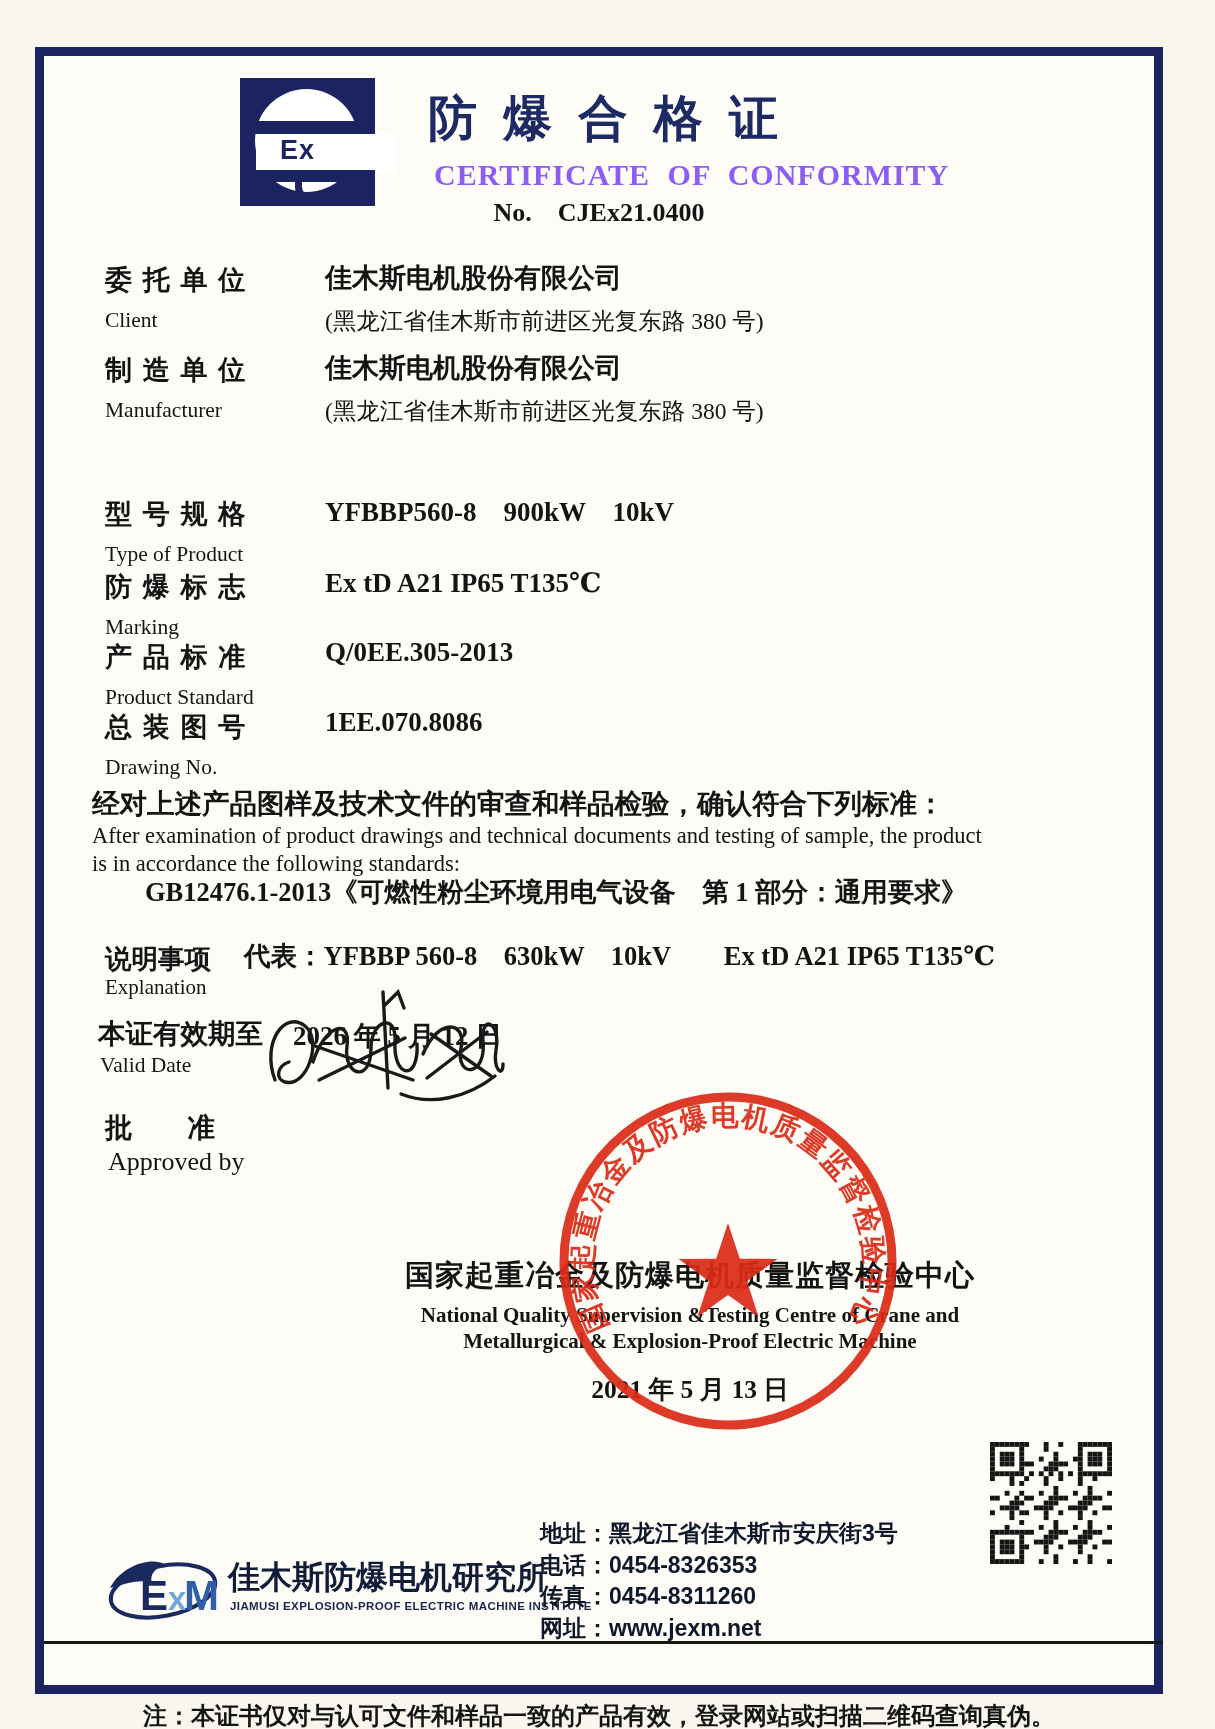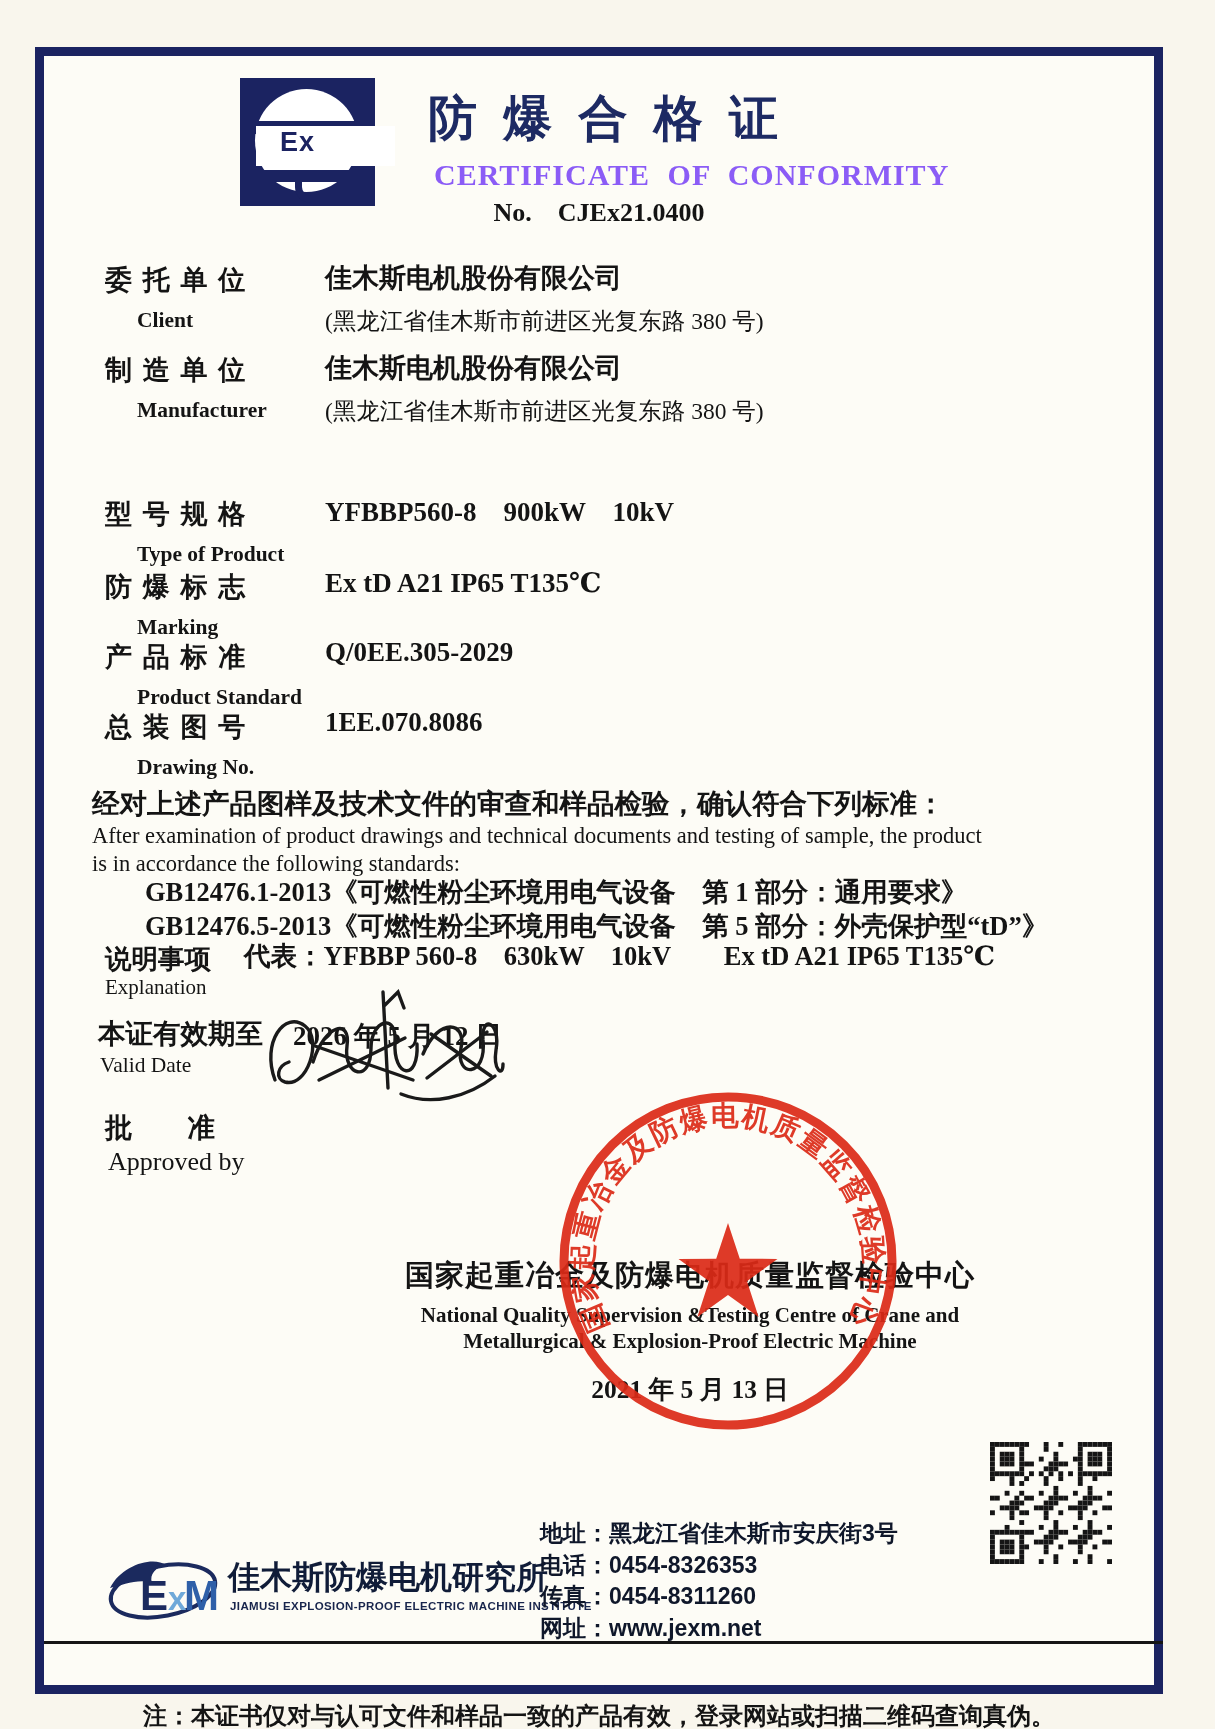--- a/index.html
+++ b/index.html
@@ -15,35 +15,35 @@
   }
   .frame{
     position:absolute;left:35px;top:47px;width:1128px;height:1647px;
     border:9px solid #1b2361;background:#fdfcf6;box-sizing:border-box;z-index:0;
   }
   .abs{position:absolute;z-index:2;}
   
   .ex-logo{left:240px;top:78px;width:135px;height:128px;background:#1b2361;}
   .ex-circle{position:absolute;left:15px;top:11px;width:103px;height:103px;border-radius:50%;background:#fff;}
   .ex-stripe1{position:absolute;left:0;top:43px;width:135px;height:13px;background:#1b2361;}
-  .ex-band{position:absolute;left:16px;top:48px;width:119px;height:40px;background:#fff;padding-left:20px;}
+  .ex-band{position:absolute;left:16px;top:56px;width:119px;height:40px;background:#fff;padding-left:20px;}
   .ex-text{position:absolute;left:24px;top:1px;font-family:"Liberation Sans","DejaVu Sans",sans-serif;
     font-weight:800;font-size:27px;color:#1b2361;letter-spacing:1px;}
   .ex-stripe2{position:absolute;left:0;top:92px;width:135px;height:12px;background:#1b2361;}
   .ex-j{position:absolute;left:55px;top:103px;width:26px;height:15px;border:7px solid #1b2361;
     border-top:none;border-right:none;border-bottom-left-radius:16px;}
   .title-cn{left:428px;top:86px;font-size:49px;font-weight:800;color:#1d2a63;letter-spacing:7px;white-space:nowrap;}
   .title-en{left:434px;top:158px;font-size:30px;font-weight:700;color:#8b5cf6;letter-spacing:1px;word-spacing:9px;white-space:nowrap;}
   .cert-no{left:35px;top:198px;width:1128px;text-align:center;font-size:26px;font-weight:600;white-space:nowrap;}
   .cert-no .num{margin-left:26px;}
   
   .row{left:0;top:0;width:1215px;height:10px;}
   .lbl{position:absolute;left:105px;top:0;width:215px;}
   .lbl .cn{display:block;font-size:27px;font-weight:600;letter-spacing:2px;white-space:nowrap;}
-  .lbl .en{display:block;margin-top:10px;font-size:21.5px;font-weight:700;white-space:nowrap;margin-left:32px;}
+  .lbl .en{display:block;margin-top:10px;font-size:21.5px;font-weight:400;white-space:nowrap;}
   .val{position:absolute;left:325px;top:-2px;width:800px;}
   .val .v{display:block;font-size:27px;font-weight:700;white-space:pre-wrap;}
   .val .n{display:block;margin-top:9px;font-size:23.5px;font-weight:500;white-space:nowrap;}
   
   .st-cn{left:92px;top:786px;font-size:27.5px;font-weight:600;white-space:nowrap;}
   .st-en1{left:92px;top:823px;font-size:22.5px;font-weight:500;white-space:nowrap;}
   .st-en2{left:92px;top:851px;font-size:22.5px;font-weight:500;white-space:nowrap;}
   .std1{left:145px;top:874px;font-size:26.5px;font-weight:600;white-space:nowrap;}
   .std2{left:145px;top:908px;font-size:26.5px;font-weight:600;white-space:nowrap;}
   .exp-lbl{left:105px;top:941px;font-size:26.5px;font-weight:600;white-space:nowrap;}
@@ -133,38 +133,37 @@
     <div class="val">
         <span class="v">Ex tD A21 IP65 T135℃</span>
       </div>
   </div>
   <div class="abs row" style="top:639px">
     <div class="lbl">
         <span class="cn">产 品 标 准</span>
         <span class="en">Product Standard</span>
       </div>
     <div class="val">
-        <span class="v">Q/0EE.305-2029</span>
+        <span class="v">Q/0EE.305-2013</span>
       </div>
   </div>
   <div class="abs row" style="top:709px">
     <div class="lbl">
         <span class="cn">总 装 图 号</span>
         <span class="en">Drawing No.</span>
       </div>
     <div class="val">
         <span class="v">1EE.070.8086</span>
       </div>
   </div>
 
   <div class="abs st-cn">经对上述产品图样及技术文件的审查和样品检验，确认符合下列标准：</div>
   <div class="abs st-en1">After examination of product drawings and technical documents and testing of sample, the product</div>
   <div class="abs st-en2">is in accordance the following standards:</div>
   <div class="abs std1">GB12476.1-2013《可燃性粉尘环境用电气设备　第 1 部分：通用要求》</div>
-  <div class="abs std2">GB12476.5-2013《可燃性粉尘环境用电气设备　第 5 部分：外壳保护型“tD”》</div>
   <div class="abs exp-lbl">说明事项</div>
   <div class="abs exp-val">代表：YFBBP 560-8　630kW　10kV　　Ex tD A21 IP65 T135℃</div>
   <div class="abs exp-en">Explanation</div>
 
   <div class="abs valid-lbl">本证有效期至</div>
   <div class="abs valid-en">Valid Date</div>
   <div class="abs valid-val">2026 年 5 月 12 日</div>
   <div class="abs appr-lbl">批　　准</div>
   <div class="abs appr-en">Approved by</div>
 

